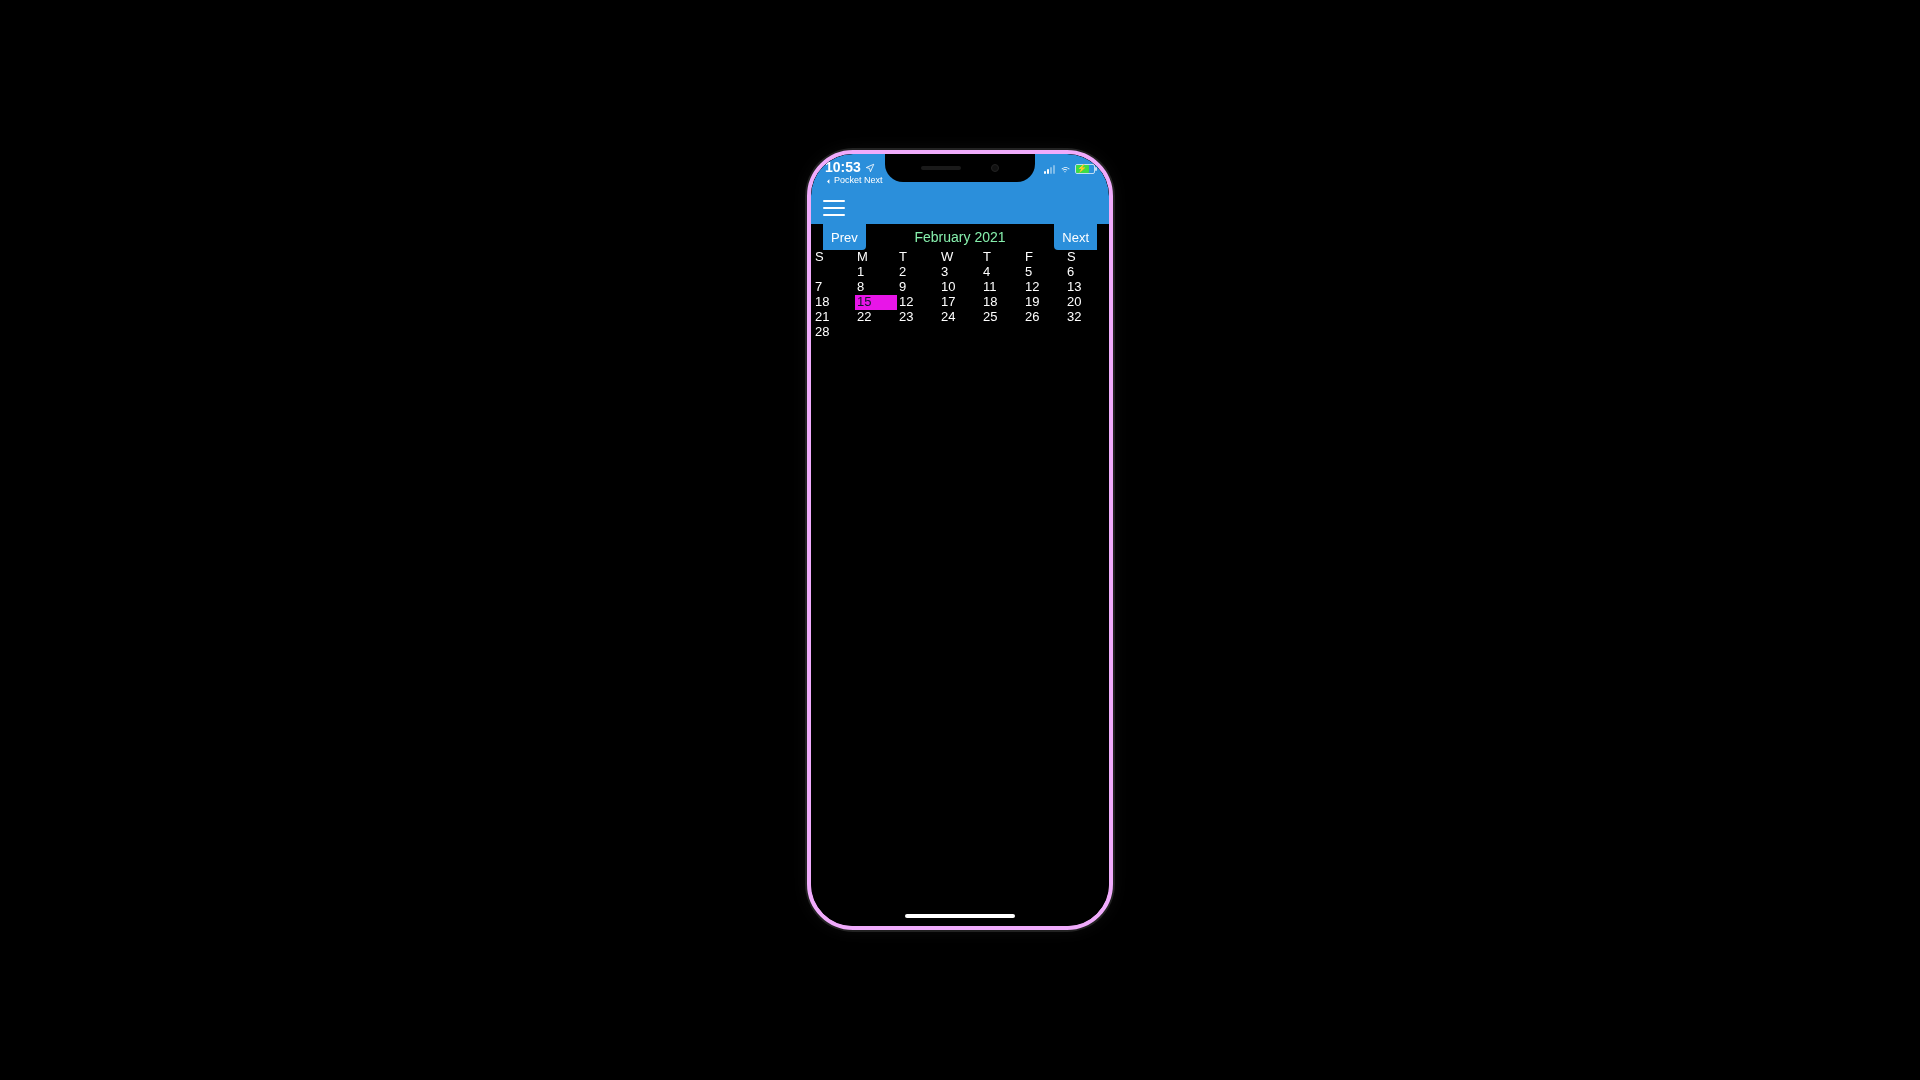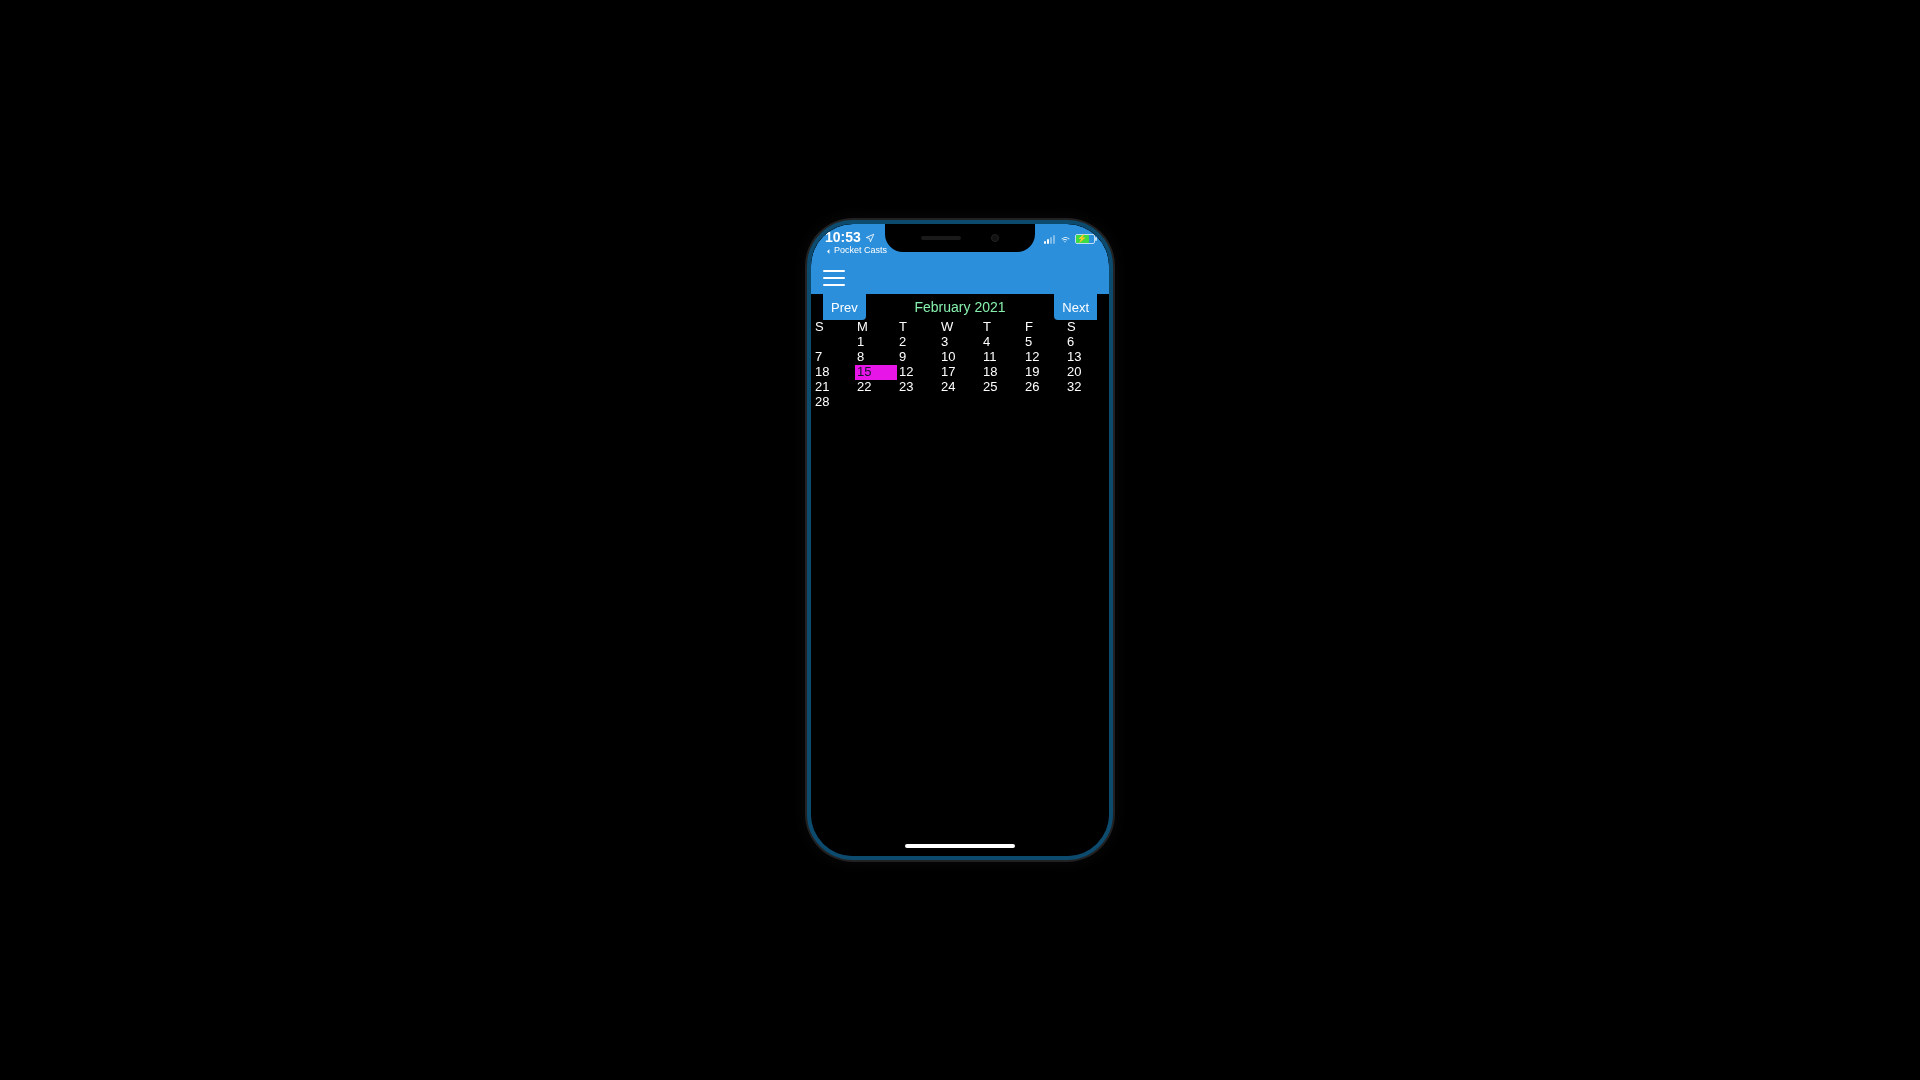--- a/index.html
+++ b/index.html
@@ -7,24 +7,24 @@
     width: 1920px;
     height: 1080px;
     background: #000;
     display: flex;
     align-items: center;
     justify-content: center;
     font-family: -apple-system, BlinkMacSystemFont, "Helvetica Neue", Arial, sans-serif;
   }
   .phone-frame {
     width: 306px;
-    height: 640px;
+    height: 780px;
     background: #000;
     border-radius: 46px;
-    border: 4px solid #0c4a6e;
+    border: 4px solid #f0abfc;
     box-shadow: 0 0 0 2px #222, 0 0 18px rgba(255,255,255,0.05);
     position: relative;
     overflow: hidden;
   }
   .side-btn {
     position: absolute;
     background: #555;
     border-radius: 2px;
   }
   .side-btn.left1 { left: -6px; top: 140px; width: 4px; height: 28px; }
@@ -236,21 +236,21 @@
                   <path d="M3 11l18-8-8 18-2-8-8-2z"></path>
                 </svg>
             </span>
           </div>
           <div class="back-app">
             <span class="back-caret">
               <svg width="7" height="7" viewBox="0 0 24 24" fill="#fff">
                   <path d="M15 4l-8 8 8 8z"></path>
                 </svg>
             </span>
-            <span>Pocket Casts</span>
+            <span>Pocket Next</span>
           </div>
         </div>
         <div class="status-right">
           <span class="signal-bars">
             <span></span>
               <span></span>
               <span></span>
               <span></span>
           </span>
           <span class="wifi-icon">

